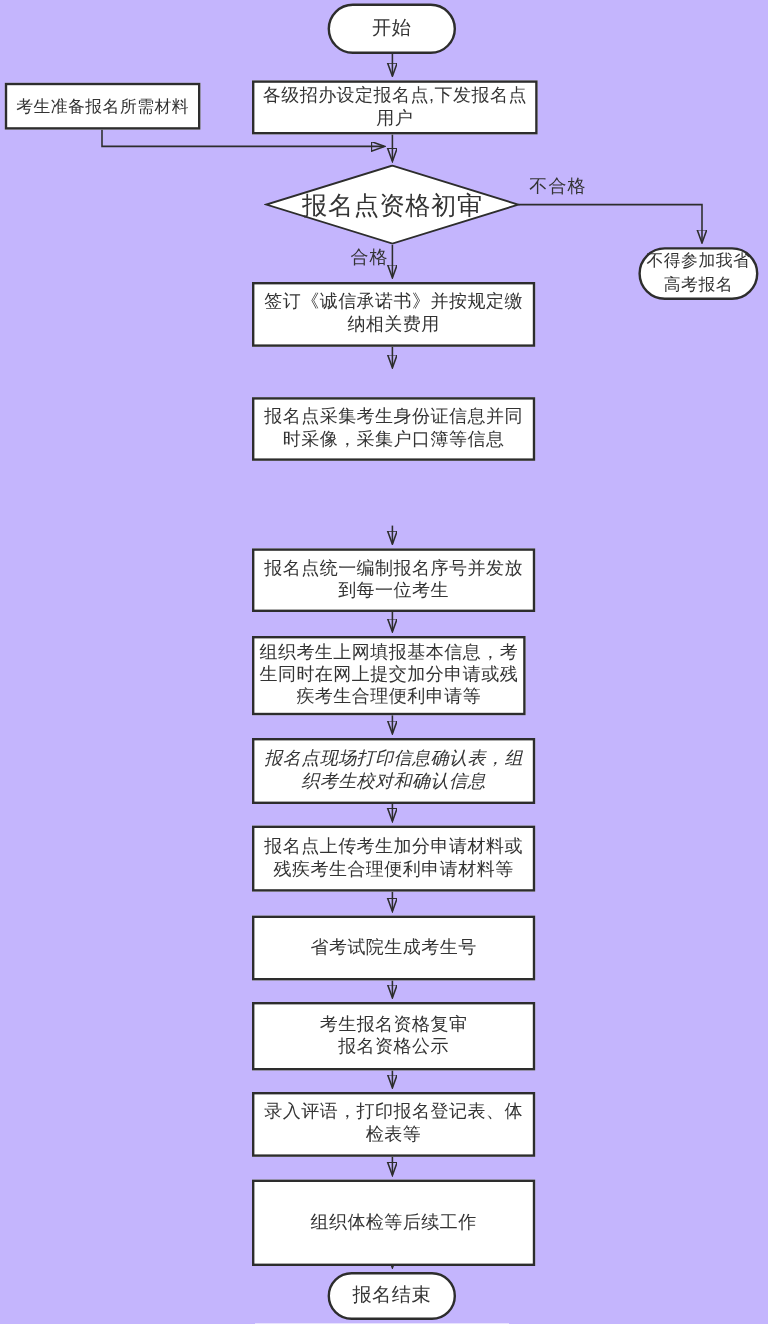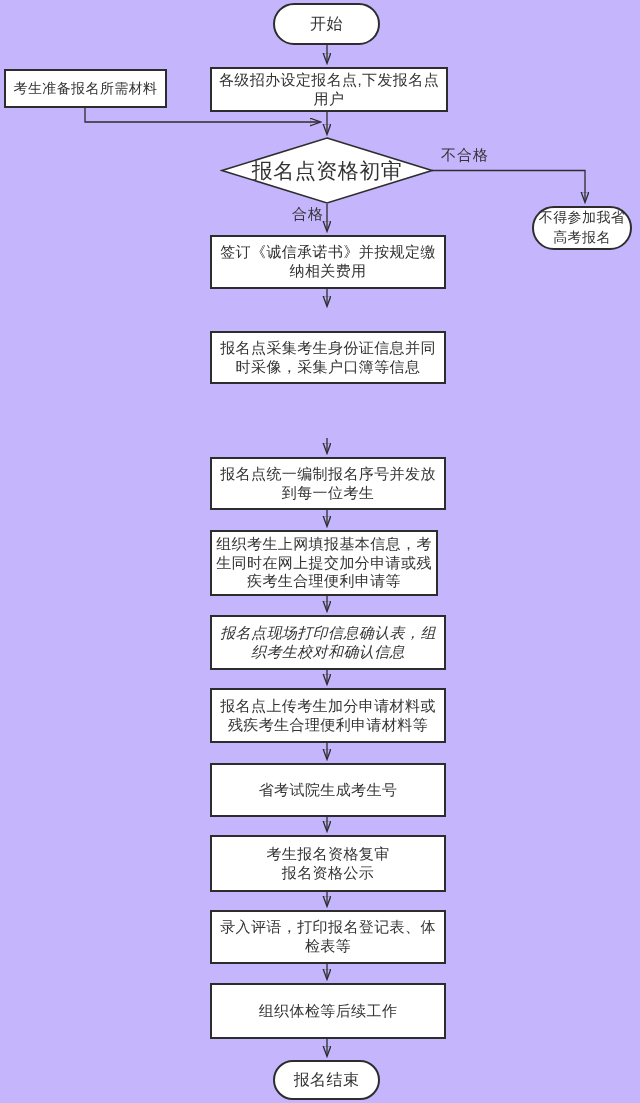--- a/index.html
+++ b/index.html
@@ -47,21 +47,21 @@
   #n-s0  { left: 210px; top: 235px;  width: 236px; height: 54px; }
   #n-s1  { left: 210px; top: 310px;  width: 236px; height: 53px; margin-top: 21px; }
   #n-s2  { left: 210px; top: 385px;  width: 236px; height: 53px; }
   #n-s3  { left: 210px; top: 457px;  width: 236px; height: 53px; }
   #n-s4  { left: 210px; top: 530px;  width: 228px; height: 66px; }
   #n-s5  { left: 210px; top: 615px;  width: 236px; height: 55px; font-style: italic; }
   #n-s6  { left: 210px; top: 688px;  width: 236px; height: 55px; }
   #n-s7  { left: 210px; top: 763px;  width: 236px; height: 54px; }
   #n-s8  { left: 210px; top: 835px;  width: 236px; height: 57px; text-align: center; }
   #n-s9  { left: 210px; top: 910px;  width: 236px; height: 54px; }
-  #n-s10 { left: 210px; top: 983px;  width: 236px; height: 56px; }
+  #n-s10 { left: 210px; top: 983px;  width: 236px; height: 72px; }
   #n-end { left: 273px; top: 1060px; width: 107px; height: 40px; border-radius: 20px; }
   #lbl-pass { left: 292px; top: 205px; }
   #lbl-fail { left: 441px; top: 146px; }
 </style>
 </head>
 <body>
 
 <div class="canvas">
 
   <svg class="wires" width="640" height="1103" viewBox="0 0 640 1103">

